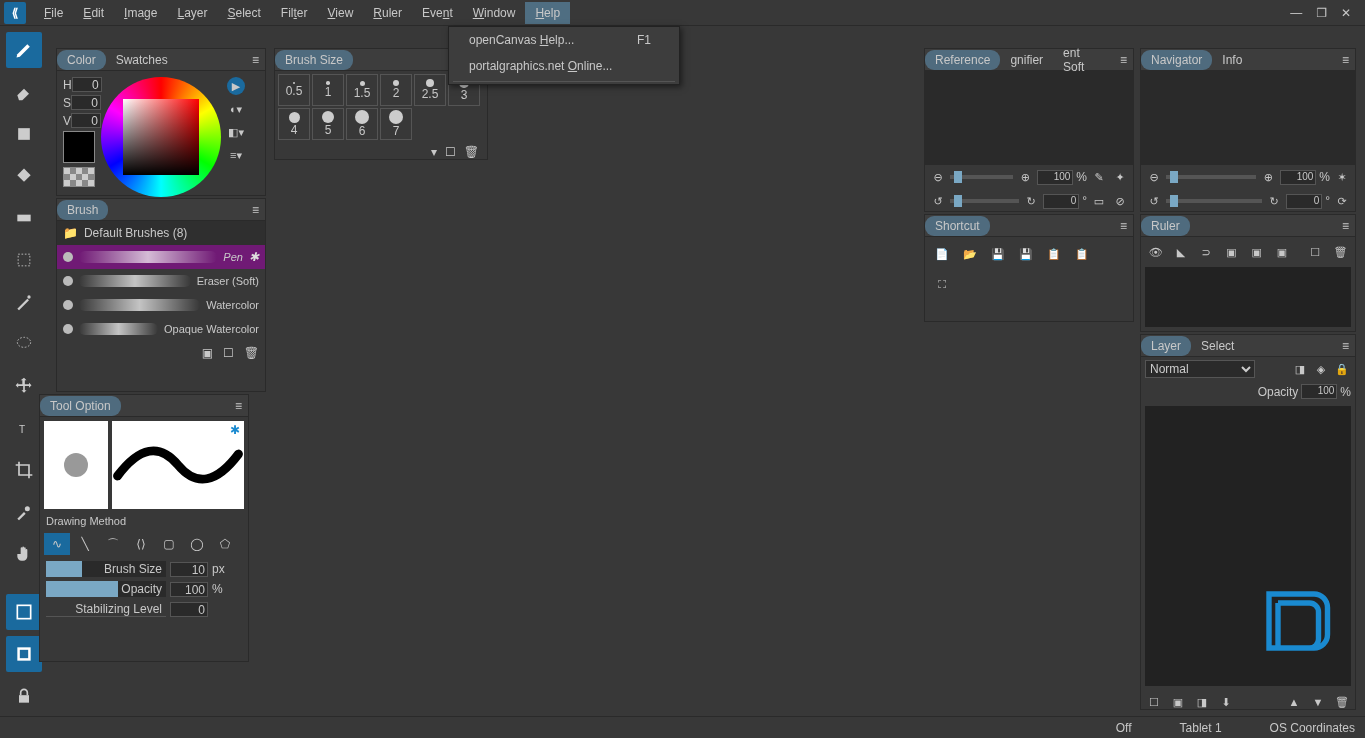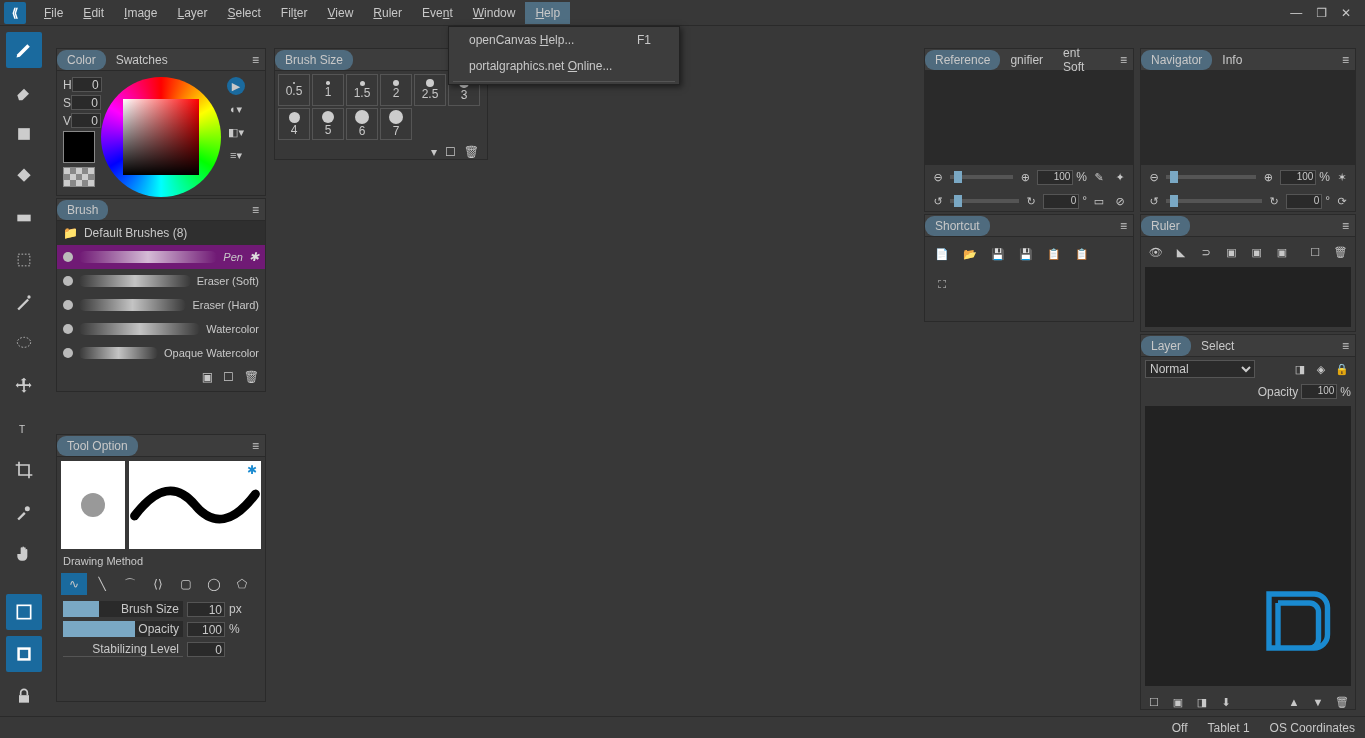--- a/index.html
+++ b/index.html
@@ -67,21 +67,21 @@
 .dd-sep { height:1px; background:#555; margin:2px 4px;}
 .dd-shortcut { margin-left:auto; padding-left:40px;}
 
 
 .mini-row { display:flex; align-items:center; gap:3px; padding:3px 4px;}
 .mini-btn { width:18px; height:18px; display:flex; align-items:center; justify-content:center; cursor:pointer; font-size:11px;}
 .mini-input { width:36px; height:15px; background:#2a2a2a; border:1px solid #555; text-align:right; padding-right:2px; font-size:10px;}
 .mini-slider { flex:1; height:4px; background:#555; position:relative;}
 .mini-thumb { position:absolute; width:8px; height:12px; background:#7aa8c4; top:-4px; left:4px;}
 
-.statusbar { position:absolute; bottom:0; left:0; right:0; height:22px; background:#383838; border-top:1px solid #2a2a2a; display:flex; align-items:center; justify-content:flex-end; padding:0 10px; gap:20px; font-size:11px;}
+.statusbar { position:absolute; bottom:0; left:0; right:0; height:22px; background:#383838; border-top:1px solid #2a2a2a; display:flex; align-items:center; justify-content:flex-end; padding:0 10px; gap:48px; font-size:11px;}
 .sb-sep { position:absolute; bottom:3px; width:1px; height:16px; background:#666;}
 
 select { background:#2a2a2a; border:1px solid #555; color:#ccc; height:18px;}
 </style>
 </head>
 <body>
 
 <div class="menubar">
   <div class="logo">⟪</div>
   <div class="menu-item"><u>F</u>ile</div>
@@ -254,40 +254,35 @@
       <span class="gear-icon">✱</span>
     </div>
   <div class="brush-row">
       <div class="brush-dot"></div>
       <div class="brush-stroke"></div>
       <span class="brush-name">Eraser (Soft)</span>
     </div>
   <div class="brush-row">
       <div class="brush-dot"></div>
       <div class="brush-stroke"></div>
-      <span class="brush-name">Eraser (Hard)</span>
-    </div>
-  <div class="brush-row">
-      <div class="brush-dot"></div>
-      <div class="brush-stroke"></div>
       <span class="brush-name">Watercolor</span>
     </div>
   <div class="brush-row">
       <div class="brush-dot"></div>
       <div class="brush-stroke"></div>
       <span class="brush-name">Opaque Watercolor</span>
     </div>
   <div class="brush-row" style="justify-content:flex-end;gap:10px;">
     <span>▣</span>
     <span>☐</span>
     <span>🗑</span>
   </div>
 </div>
 
-<div class="panel" style="left:56px; top:394px; width:210px; height:268px;margin-top:40px;">
+<div class="panel" style="left:39px; top:394px; width:210px; height:268px;">
   <div class="panel-hdr">
     <div class="panel-tab active">Tool Option</div>
     <div class="panel-menu">≡</div>
   </div>
   <div class="preview-row">
     <div class="preview-box">
         <div style="position:absolute;left:50%;top:50%;width:24px;height:24px;background:#999;border-radius:50%;transform:translate(-50%,-50%)"></div>
       </div>
     <div class="preview-box2">
       <span style="position:absolute;right:4px;top:2px;color:#1a8ad0">✱</span>

